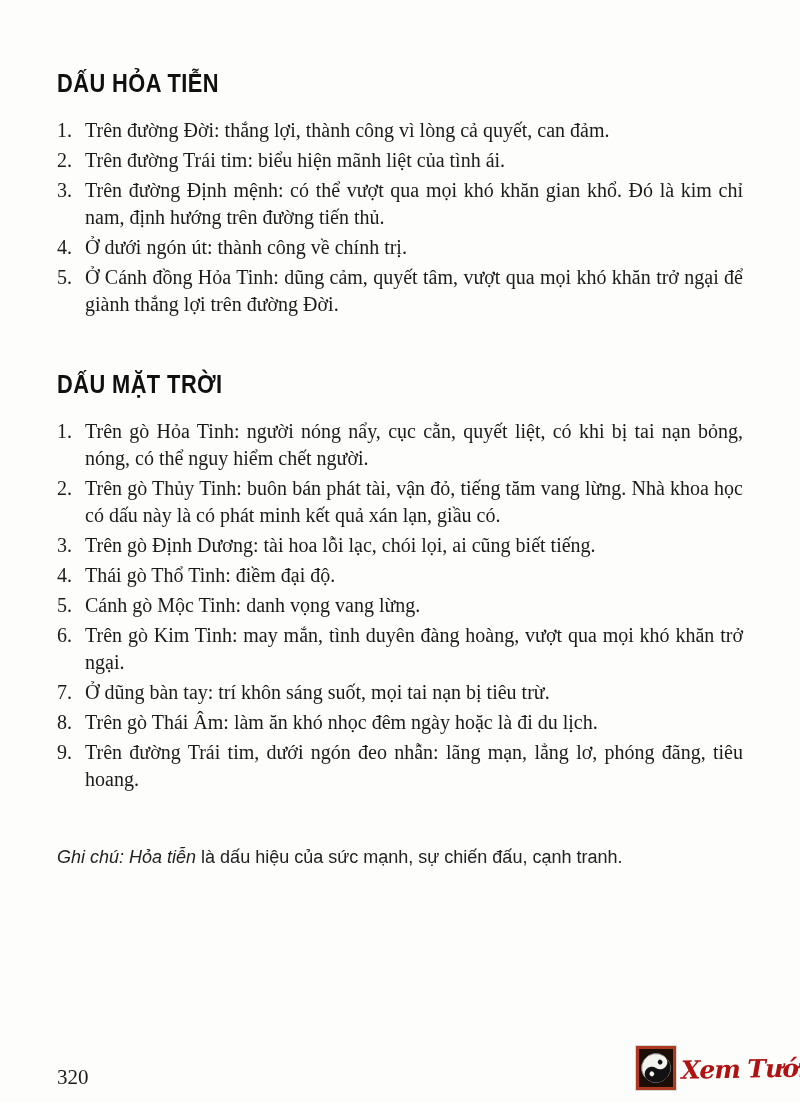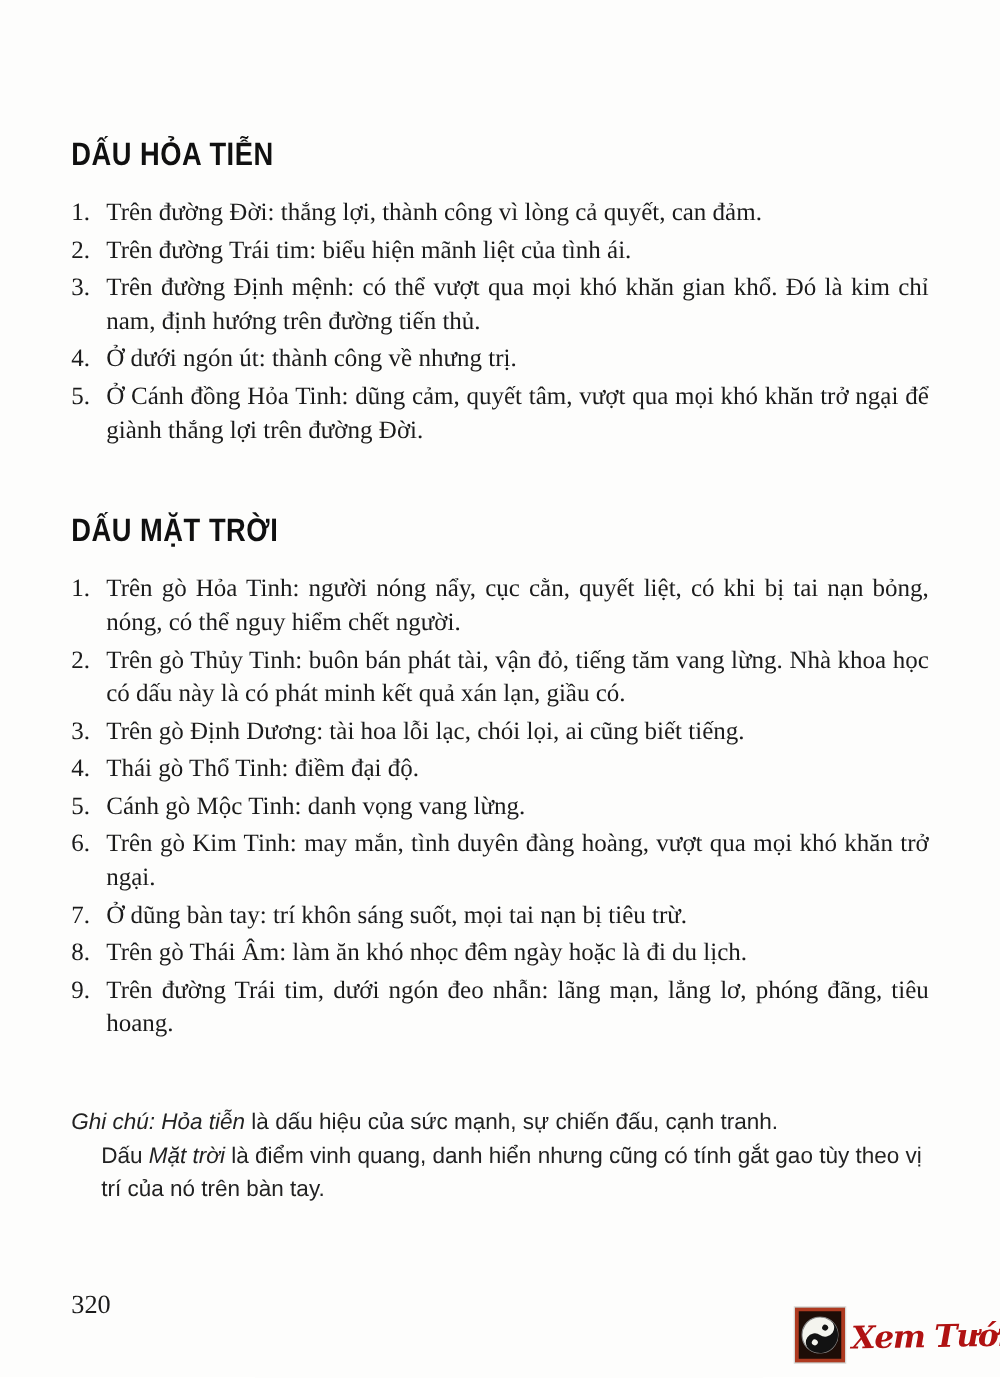--- a/index.html
+++ b/index.html
@@ -5,21 +5,21 @@
   * { margin: 0; padding: 0; box-sizing: border-box; }
   html, body { background: #ffffff; }
   .page {
     position: relative;
     width: 800px;
     height: 1102px;
     margin: 0 auto;
     background: #fdfdfc;
     color: #1b1b1b;
     font-family: "Liberation Serif", serif;
-    padding: 108px 57px 0 57px;
+    padding: 68px 57px 0 57px;
     overflow: hidden;
   }
   .section-heading {
     display: inline-block;
     font-family: "Liberation Sans", sans-serif;
     font-weight: 700;
     font-size: 26px;
     line-height: 30px;
     letter-spacing: 0.5px;
     color: #101010;
@@ -52,21 +52,21 @@
     font-family: "Liberation Sans", sans-serif;
     font-size: 18px;
     line-height: 27px;
     color: #222;
   }
   .note .it { font-style: italic; }
   .note-cont { padding-left: 24px; text-align: left; }
   .page-number {
     position: absolute;
     left: 57px;
-    top: 1031px;
+    top: 1065px;
     font-size: 21px;
     font-family: "Liberation Serif", serif;
     color: #1b1b1b;
   }
   .watermark {
     position: absolute;
     left: 636px;
     top: 1046px;
     display: flex;
     align-items: center;
@@ -108,21 +108,21 @@
       <li>
         <span class="num">2.</span>
         <div class="txt">Trên đường Trái tim: biểu hiện mãnh liệt của tình ái.</div>
       </li>
       <li>
         <span class="num">3.</span>
         <div class="txt">Trên đường Định mệnh: có thể vượt qua mọi khó khăn gian khổ. Đó là kim chỉ nam, định hướng trên đường tiến thủ.</div>
       </li>
       <li>
         <span class="num">4.</span>
-        <div class="txt">Ở dưới ngón út: thành công về nhưng trị.</div>
+        <div class="txt">Ở dưới ngón út: thành công về chính trị.</div>
       </li>
       <li>
         <span class="num">5.</span>
         <div class="txt">Ở Cánh đồng Hỏa Tinh: dũng cảm, quyết tâm, vượt qua mọi khó khăn trở ngại để giành thắng lợi trên đường Đời.</div>
       </li>
     </ol>
   </section>
 
   <section class="section-sun">
     <h2 class="section-heading">DẤU MẶT TRỜI</h2>
@@ -161,21 +161,20 @@
       </li>
       <li>
         <span class="num">9.</span>
         <div class="txt">Trên đường Trái tim, dưới ngón đeo nhẫn: lãng mạn, lẳng lơ, phóng đãng, tiêu hoang.</div>
       </li>
     </ol>
   </section>
 
   <div class="note">
     <div class="note-line1"><span class="it">Ghi chú: </span><span class="it">Hỏa tiễn</span><span> là dấu hiệu của sức mạnh, sự chiến đấu, cạnh tranh.</span></div>
-    <div class="note-cont"><span>Dấu </span><span class="it">Mặt trời</span><span> là điểm vinh quang, danh hiển nhưng cũng có tính gắt gao tùy theo vị trí của nó trên bàn tay.</span></div>
   </div>
 
   <div class="page-number">320</div>
 
   <div class="watermark">
     <div class="yin-yang-box">
       <svg viewBox="0 0 100 100" width="30" height="30" aria-hidden="true">
         <g transform="rotate(35 50 50)">
           <circle cx="50" cy="50" r="48" fill="#f4f4ee" stroke="#888" stroke-width="3"></circle>
           <path d="M50 2 a48 48 0 0 1 0 96 a24 24 0 0 1 0 -48 a24 24 0 0 0 0 -48 Z" fill="#121212"></path>

